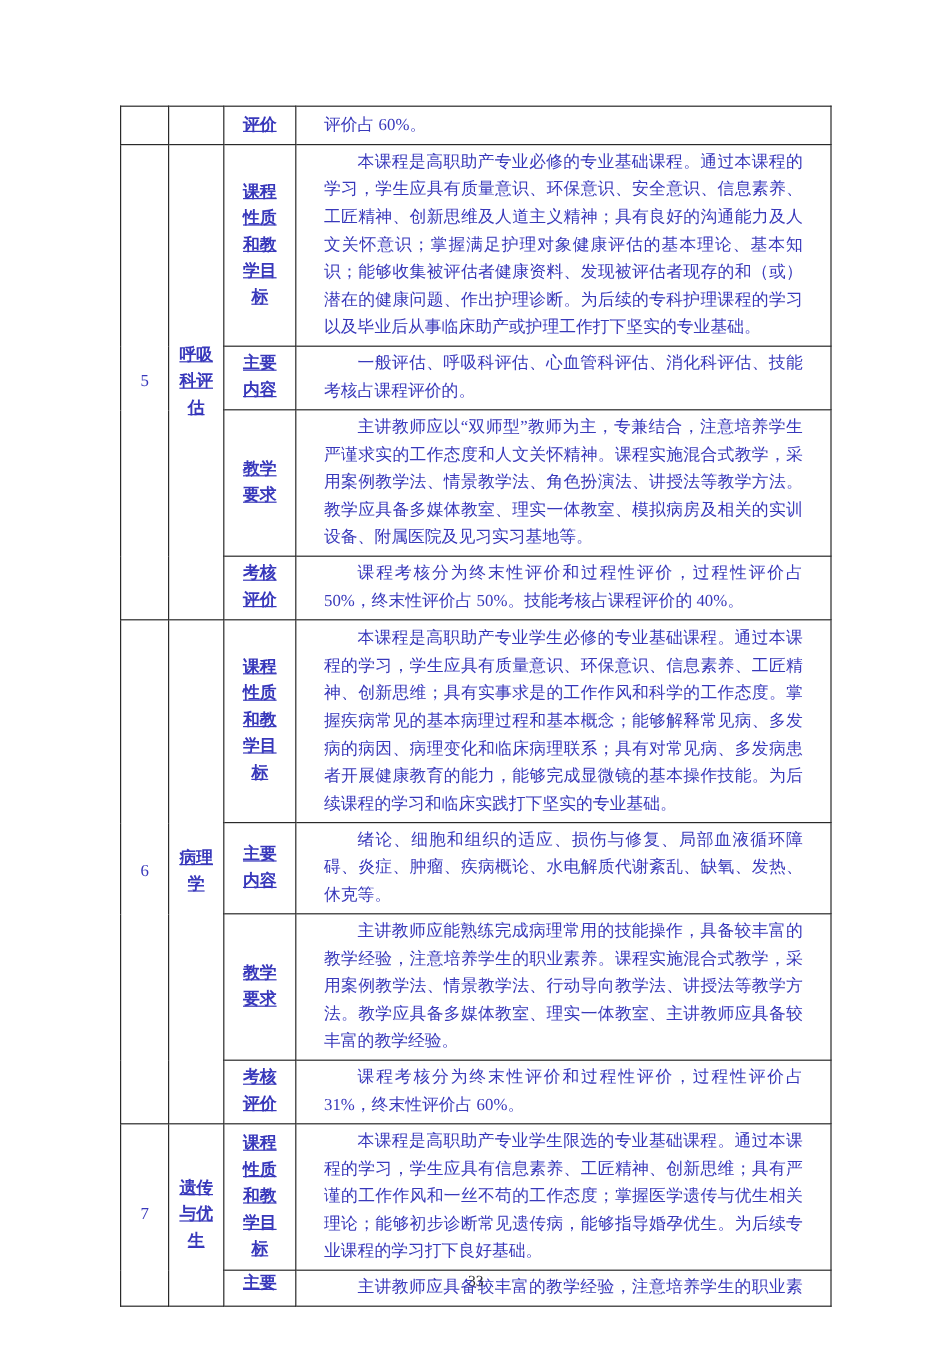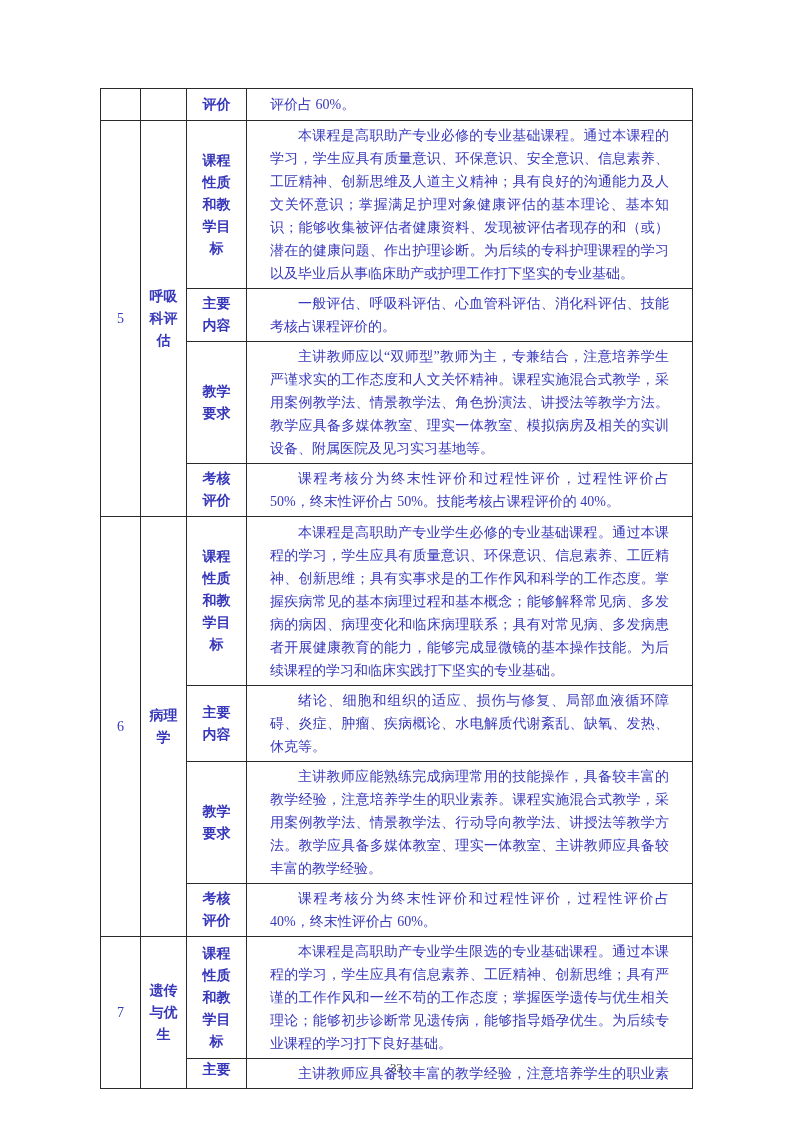--- a/index.html
+++ b/index.html
@@ -34,20 +34,21 @@
     text-align: center;
     font-weight: bold;
     font-size: 14px;
   }
   .course-cell .v, .label-cell .v {
     width: 2.05em;
     margin: 0 auto;
     word-break: break-all;
     line-height: 22px;
     text-align: center;
+    text-decoration: underline;
   }
   .content-cell {
     font-size: 14px;
     line-height: 23px;
     text-align: justify;
     padding: 3px 23px;
   }
   .content-cell .txt { text-indent: 2em; }
   .content-cell .txt.no-indent { text-indent: 0; }
   tr.cut td { vertical-align: top; }
@@ -154,21 +155,21 @@
         </td>
         <td class="content-cell">
           <div class="txt">主讲教师应能熟练完成病理常用的技能操作，具备较丰富的教学经验，注意培养学生的职业素养。课程实施混合式教学，采用案例教学法、情景教学法、行动导向教学法、讲授法等教学方法。教学应具备多媒体教室、理实一体教室、主讲教师应具备较丰富的教学经验。</div>
         </td>
       </tr>
       <tr style="height:51px">
         <td class="label-cell">
           <div class="v">考核评价</div>
         </td>
         <td class="content-cell">
-          <div class="txt">课程考核分为终末性评价和过程性评价，过程性评价占 40%，终末性评价占 60%。</div>
+          <div class="txt">课程考核分为终末性评价和过程性评价，过程性评价占 31%，终末性评价占 60%。</div>
         </td>
       </tr>
 
       <tr style="height:121px">
         <td class="num-cell" rowspan="2">
           <span>7</span>
         </td>
         <td class="course-cell" rowspan="2">
           <div class="v">遗传与优生</div>
         </td>

